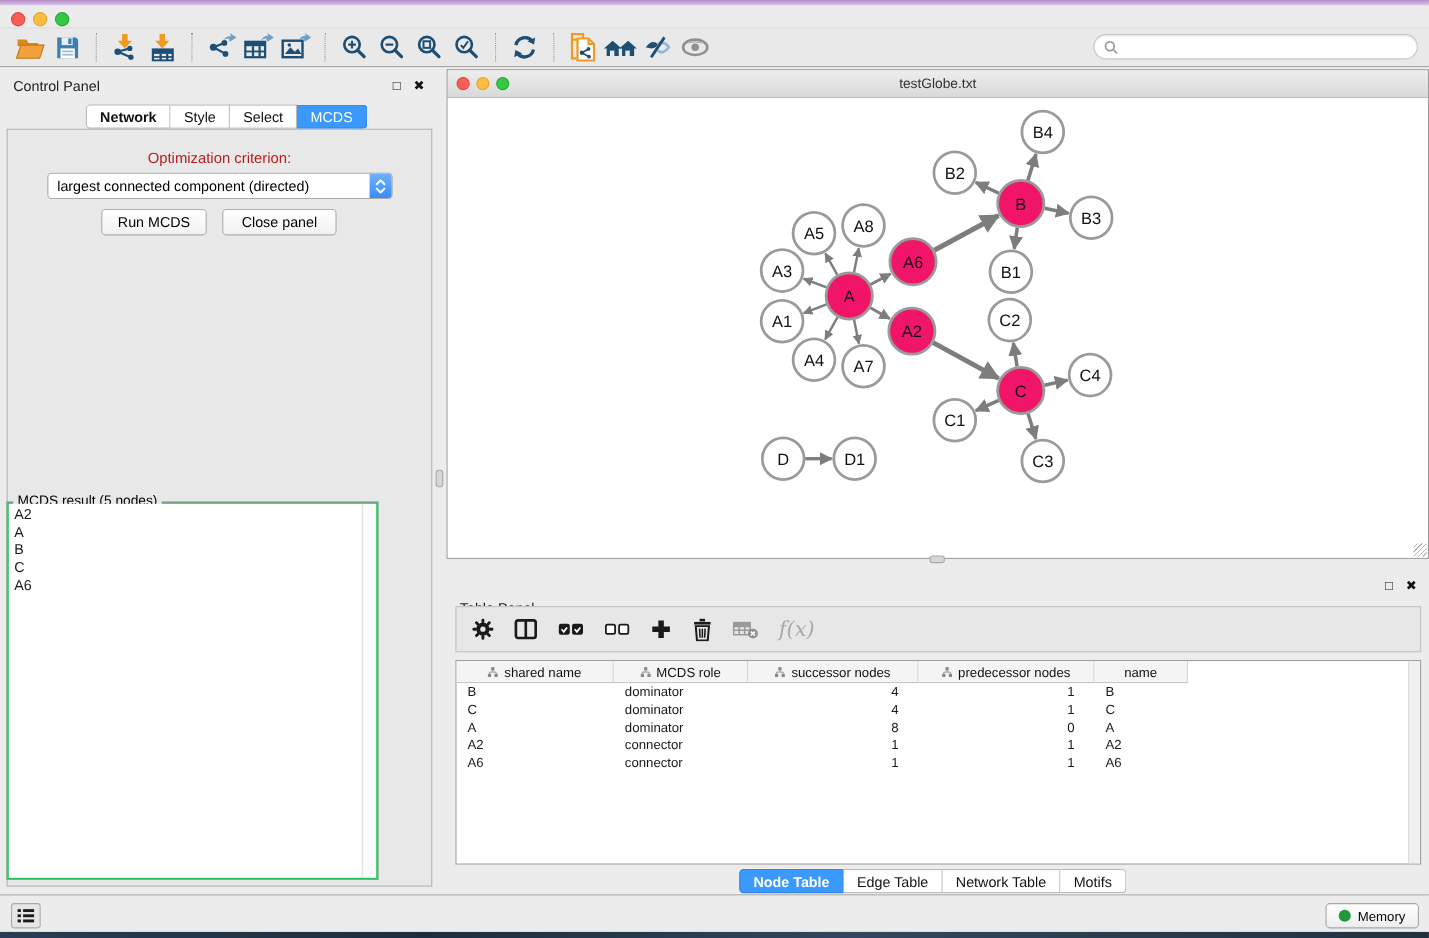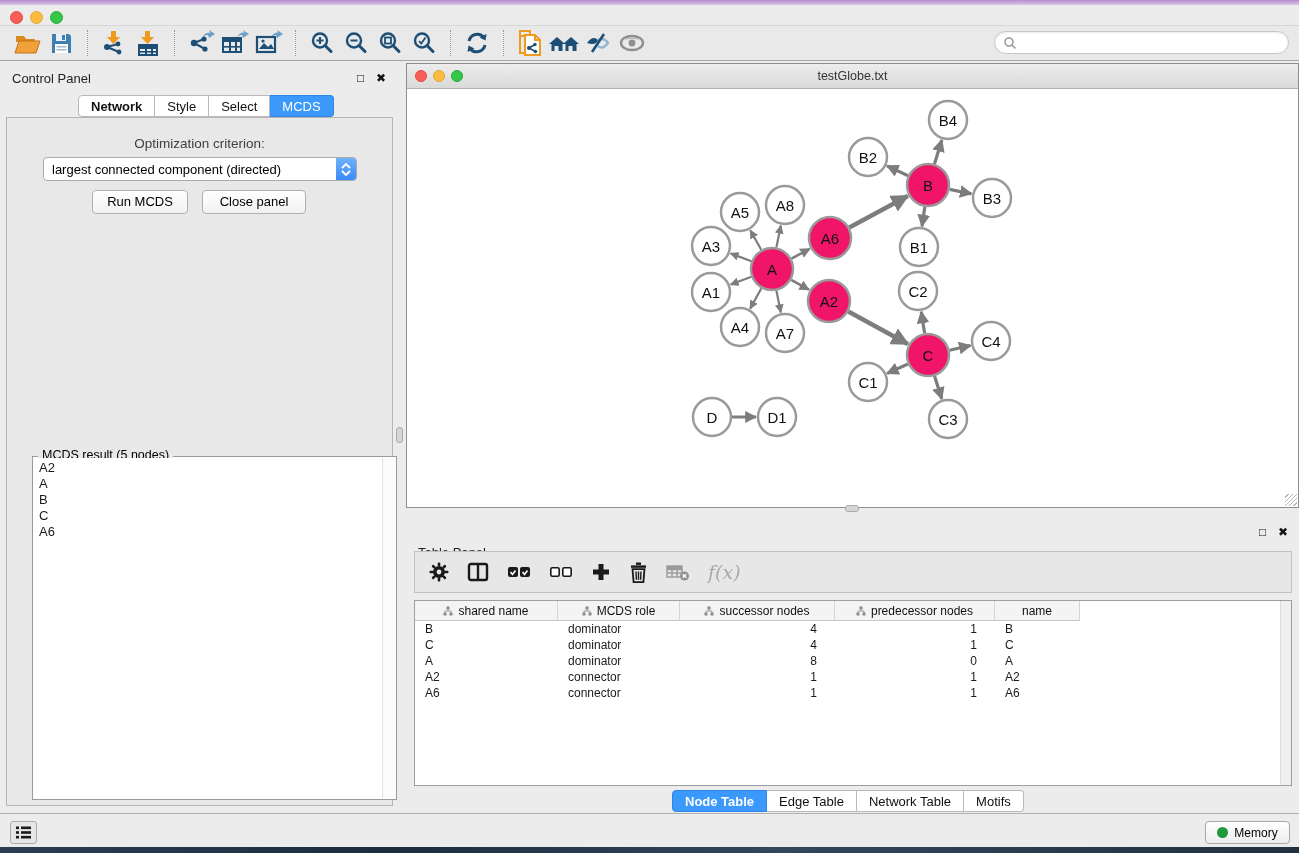--- a/index.html
+++ b/index.html
@@ -29,28 +29,28 @@
   
   .cp-header-title { left:12px; top:71px; font-size:13px; color:#222; }
   .wicon { font-size:12px; color:#111; cursor:default; }
   .cp-body { left:6px; top:117px; width:387px; height:689px; background:#e8e8e8; border:1px solid #b5b5b5; }
   .tabs-row { display:flex; position:absolute; }
   .tab { height:22px; line-height:21px; font-size:13px; padding:0 12px; background:#fff; border:1px solid #b9b9b9; border-left:none; color:#111; text-align:center; }
   .tab:first-child { border-left:1px solid #b9b9b9; border-radius:4px 0 0 4px;font-weight:bold; }
   .tab:last-child { border-radius:0 4px 4px 0; }
   .tab.active { background:#3b99fc; border-color:#2f86e8; color:#fff; }
   .cp-tabs { left:78px; top:95px; }
-  .opt-label { left:6px; top:136px; width:387px; text-align:center; font-size:13.5px; color:#404040; }
+  .opt-label { left:6px; top:136px; width:387px; text-align:center; font-size:13.5px; color:#b91c1c; }
   .dropdown { left:43px; top:157px; width:314px; height:24px; background:#fff; border:1px solid #ababab; border-radius:4px; display:flex; align-items:center; }
   .dropdown .dd-text { flex:1; font-size:13px; padding-left:8px; color:#000; white-space:nowrap; overflow:hidden; }
   .dd-stepper { width:20px; height:22px; background:linear-gradient(#6fb1fc,#3b8bf7); border-radius:0 3px 3px 0; display:flex; flex-direction:column; align-items:center; justify-content:center; gap:1px; }
   .btn { position:absolute; height:24px; background:linear-gradient(#ffffff,#f2f2f2); border:1px solid #b0b0b0; border-radius:4px; font-size:13px; color:#000; text-align:center; line-height:22px; }
   .run-btn { left:92px; top:190px; width:96px; }
   .closep-btn { left:202px; top:190px; width:104px; }
-  .result-box { left:32px; top:456px; width:365px; height:344px; border:1px solid #9a9a9a; background:#ffffff; }
+  .result-box { left:6px; top:456px; width:338px; height:344px; border:1px solid #9a9a9a; background:#22c55e; }
   .result-legend { position:absolute; top:-9px; left:5px; background:#e8e8e8; padding:0 4px; font-size:12.5px; color:#000; }
   .result-list { position:absolute; inset:1px 14px 1px 1px; background:#fff; font-size:13px; padding:2px 0 0 5px; line-height:16px; }
   .result-scroll { position:absolute; top:1px; right:1px; bottom:1px; width:13px; background:#fbfbfb; border-left:1px solid #e2e2e2; }
 
   
   .netwin { left:406px; top:63px; width:893px; height:445px; background:#fff; border:1px solid #8e8e8e; }
   .netwin-titlebar { position:absolute; left:0; top:0; width:100%; height:25px; background:linear-gradient(#ededed,#d9d9d9); border-bottom:1px solid #b1b1b1; }
   .netwin-titlebar .tl { top:6px; width:12px; height:12px; }
   .netwin-titlebar .tl.red{ left:8px; } .netwin-titlebar .tl.yellow{ left:26px; } .netwin-titlebar .tl.green{ left:44px; }
   .netwin-title { position:absolute; top:5px; width:100%; text-align:center; font-size:12.5px; color:#333; }

